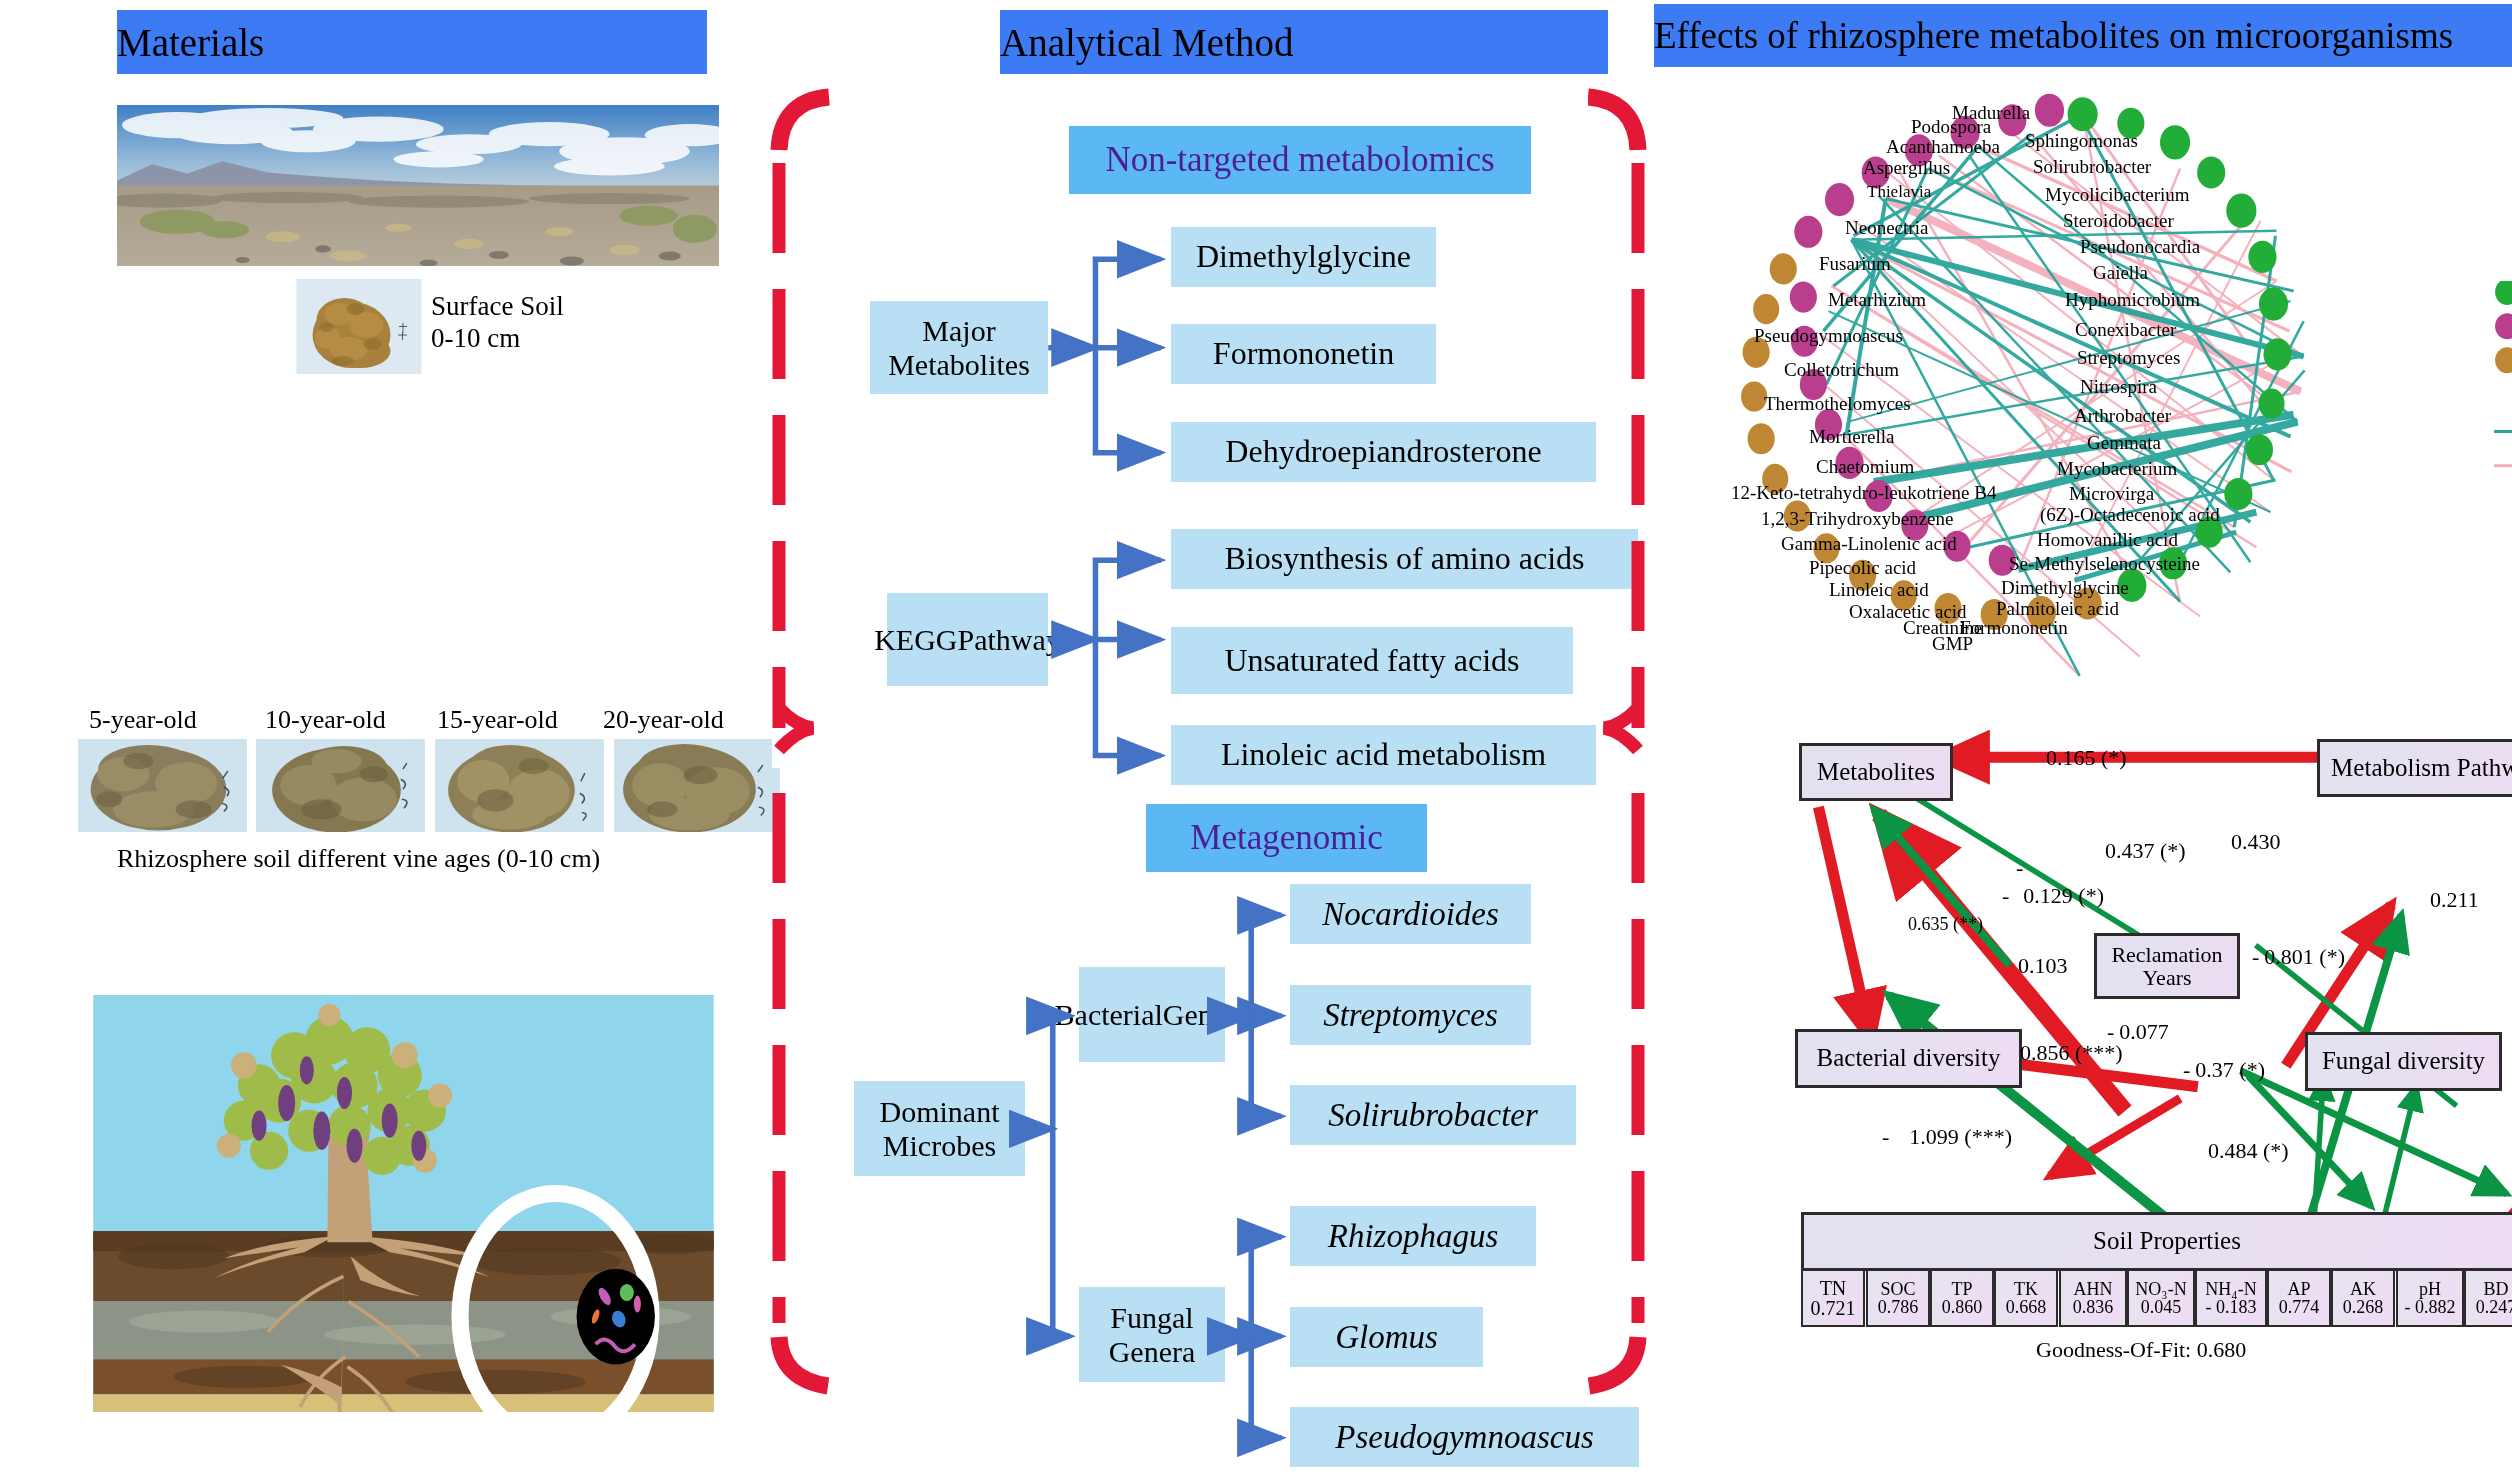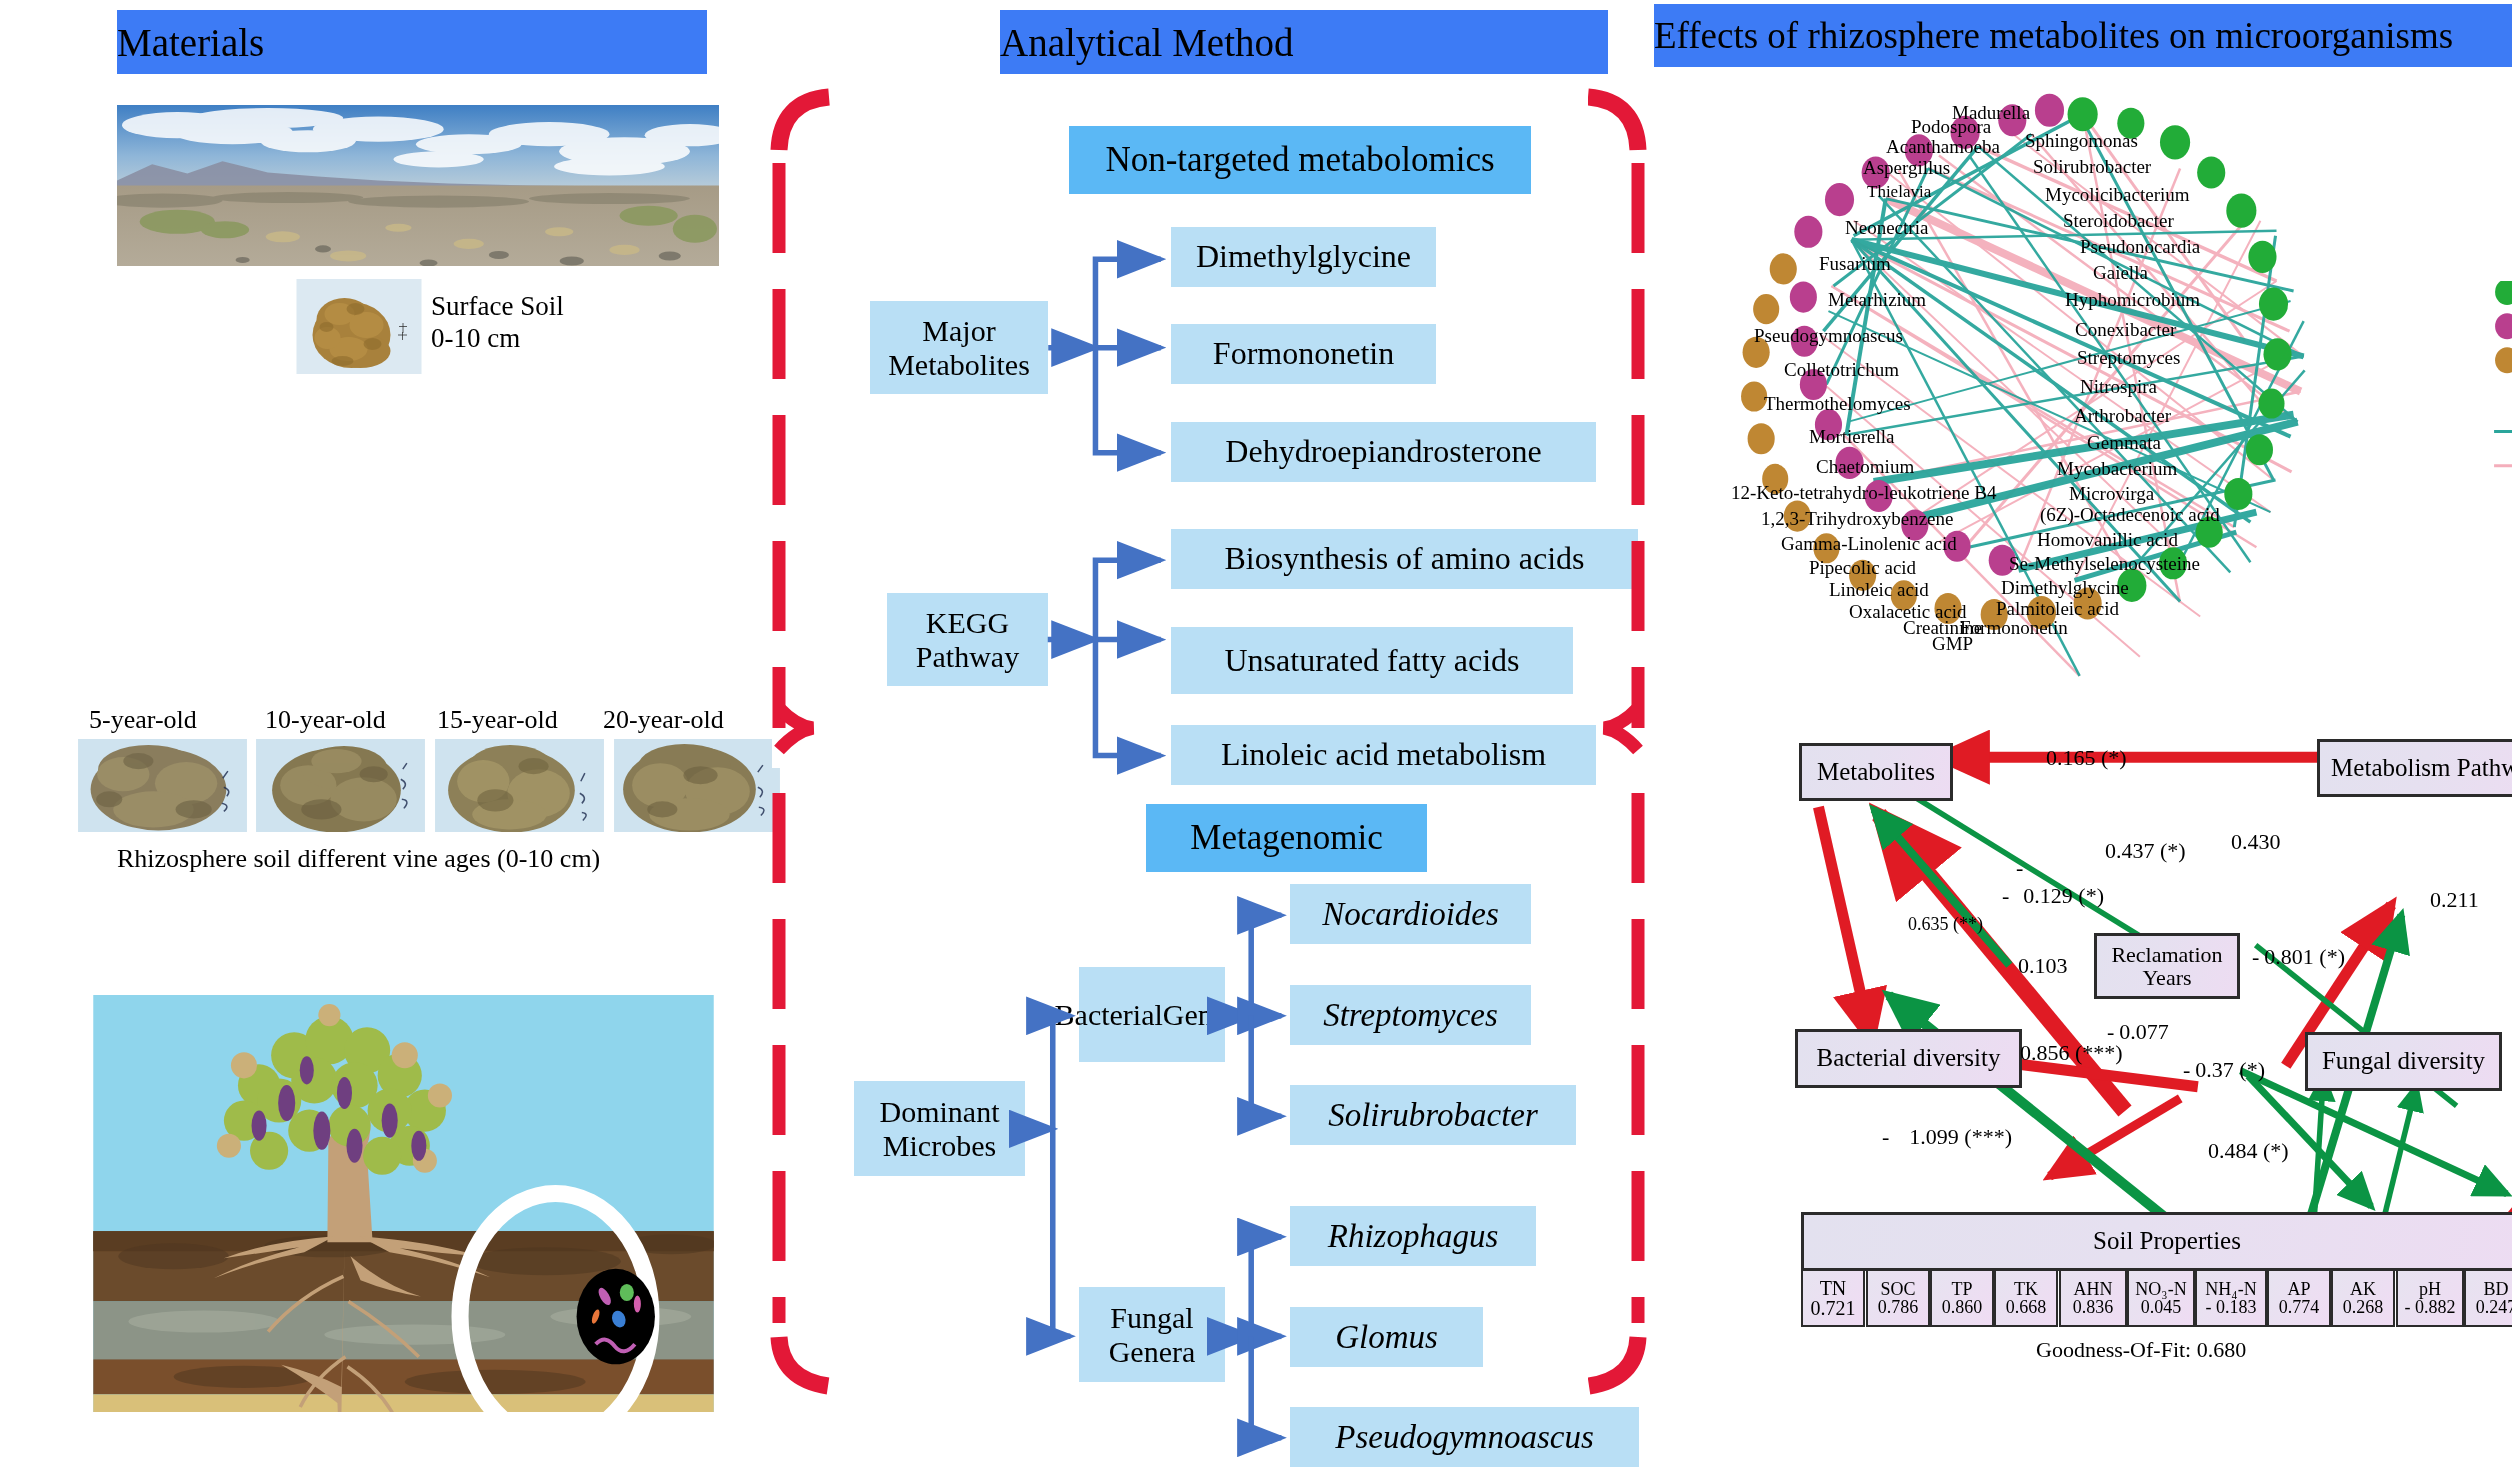--- a/index.html
+++ b/index.html
@@ -2,21 +2,21 @@
 <html style="font-size:8px"><head>
 <meta charset="utf-8">
 <style>
   html,body{margin:0;padding:0;background:#fff;}
   body{width:2734px;height:1475px;position:relative;font-family:"Liberation Serif",serif;overflow:hidden;}
   .abs{position:absolute;}
   
   .banner{background:#3d7bf5;display:flex;align-items:center;justify-content:flex-start;
           color:#000;font-family:"Liberation Serif",serif;}
   
-  .box-mid{background:#5bb8f5;display:flex;align-items:center;justify-content:center;color:#000000;}
+  .box-mid{background:#5bb8f5;display:flex;align-items:center;justify-content:center;color:#4c1d95;}
   .box-light{background:#b9dff5;display:flex;align-items:center;justify-content:center;
              text-align:center;color:#000;line-height:1.12;}
   .ital{font-style:italic;}
   
   .photo{overflow:hidden;position:absolute;}
   
   .sem-box{position:absolute;border:3.5px solid #2b2b2b;
            background:linear-gradient(105deg,#e3e1ef 0%,#e6e0f0 45%,#eddcf2 100%);
            display:flex;align-items:center;justify-content:center;text-align:center;
            color:#000;line-height:1.05;z-index:6;}
@@ -322,21 +322,21 @@
 <div class="box-light abs" style="left:1171px;top:227px;width:265px;height:60px;font-size:32px;">
   <span>Dimethylglycine</span>
 </div>
 <div class="box-light abs" style="left:1171px;top:324px;width:265px;height:60px;font-size:32px;">
   <span>Formononetin</span>
 </div>
 <div class="box-light abs" style="left:1171px;top:422px;width:425px;height:60px;font-size:32px;">
   <span>Dehydroepiandrosterone</span>
 </div>
 
-<div class="box-light abs" style="left:887px;top:593px;width:161px;height:93px;font-size:30px;flex-direction:column;">
+<div class="box-light abs" style="left:887px;top:593px;width:161px;height:93px;font-size:30px;">
   <span>KEGG</span>
   <span>Pathway</span>
 </div>
 <div class="box-light abs" style="left:1171px;top:529px;width:467px;height:60px;font-size:32px;">
   <span>Biosynthesis of amino acids</span>
 </div>
 <div class="box-light abs" style="left:1171px;top:627px;width:402px;height:67px;font-size:32px;">
   <span>Unsaturated fatty acids</span>
 </div>
 <div class="box-light abs" style="left:1171px;top:725px;width:425px;height:60px;font-size:32px;">

